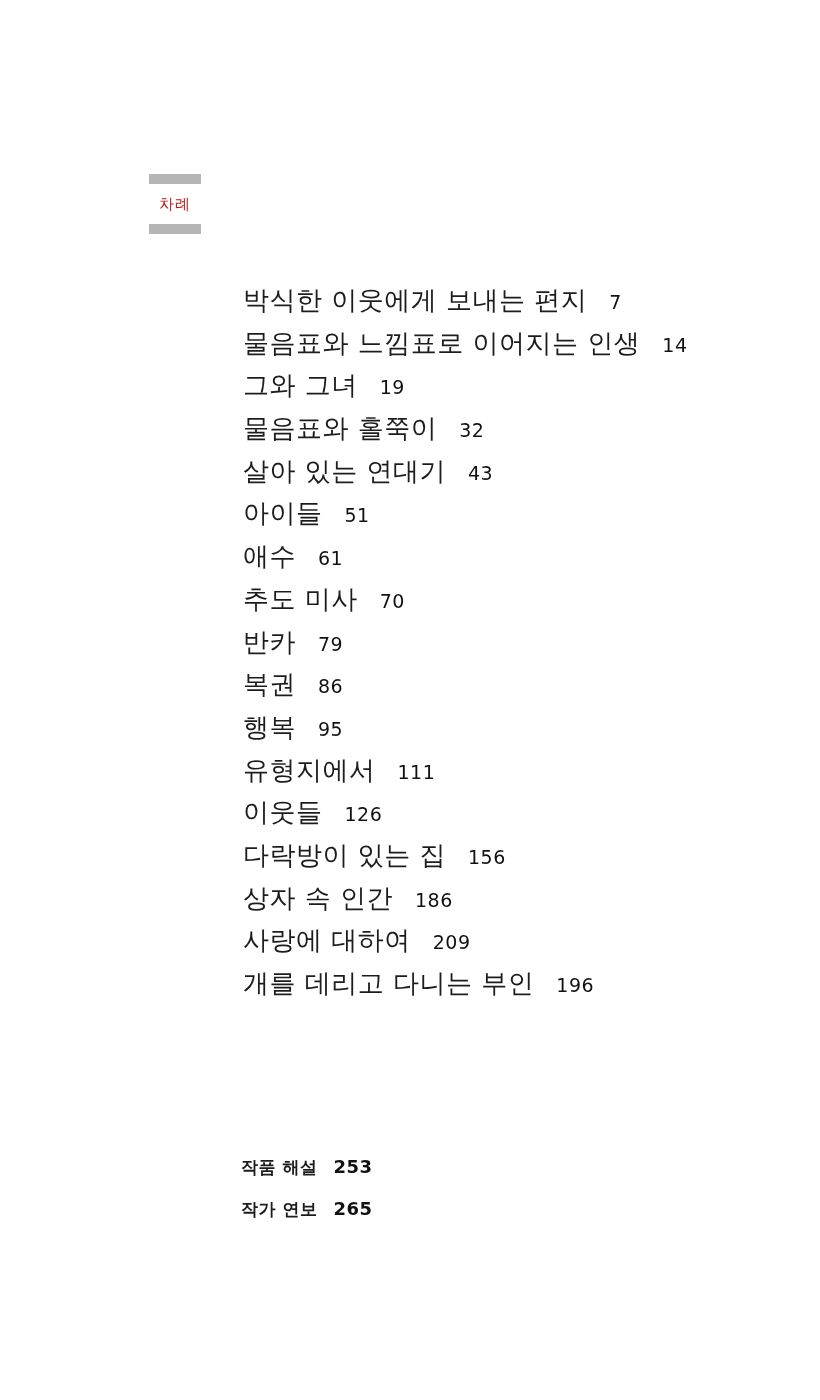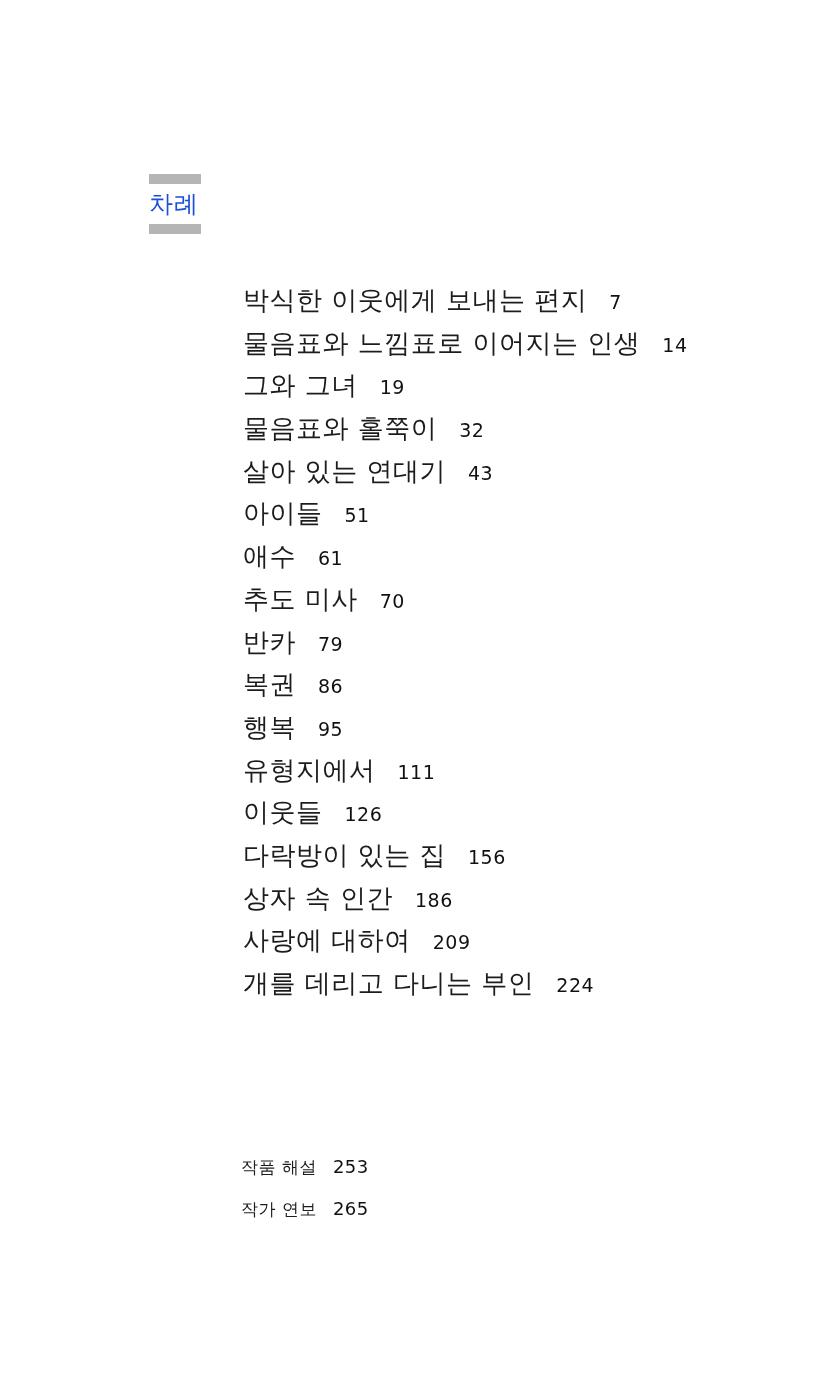--- a/index.html
+++ b/index.html
@@ -6,39 +6,39 @@
     body {
       width: 820px; height: 1400px; position: relative; overflow: hidden;
       font-family: "DejaVu Serif", "Liberation Serif", serif;
       color: #1c1c1c;
     }
     .toc-label {
       position: absolute; left: 149px; top: 174px; width: 52px;
     }
     .toc-label .bar { height: 10px; background: #b5b5b5; }
     .toc-label .text {
-      font-size: 24px; line-height: 40px; height: 40px; text-align: left;
-      letter-spacing: 1px; color: #1d4ed8;
+      font-size: 15px; line-height: 40px; height: 40px; text-align: center;
+      letter-spacing: 1px; color: #b91c1c;
     }
     .entries {
       position: absolute; left: 243px; top: 279px;
     }
     .entry {
       height: 42.7px; line-height: 42.7px; white-space: nowrap;
       font-size: 26px; letter-spacing: 0.5px;
     }
     .entry .page {
       font-family: "DejaVu Sans", "Liberation Sans", sans-serif;
       font-size: 19px; margin-left: 22px; color: #111;
     }
     .back {
       position: absolute; left: 241px; top: 1146px;
     }
     .back .entry {
-      font-size: 17px; height: 42px; line-height: 42px;
+      font-size: 17px; height: 42px; line-height: 42px; font-weight: bold;
     }
     .back .entry .page { font-size: 18px; margin-left: 16px; }
   </style>
 </head>
 <body>
 
 <div class="toc-label">
   <div class="bar"></div>
   <div class="text">차례</div>
   <div class="bar"></div>
@@ -54,19 +54,19 @@
   <div class="entry"><span>애수</span><span class="page">61</span></div>
   <div class="entry"><span>추도 미사</span><span class="page">70</span></div>
   <div class="entry"><span>반카</span><span class="page">79</span></div>
   <div class="entry"><span>복권</span><span class="page">86</span></div>
   <div class="entry"><span>행복</span><span class="page">95</span></div>
   <div class="entry"><span>유형지에서</span><span class="page">111</span></div>
   <div class="entry"><span>이웃들</span><span class="page">126</span></div>
   <div class="entry"><span>다락방이 있는 집</span><span class="page">156</span></div>
   <div class="entry"><span>상자 속 인간</span><span class="page">186</span></div>
   <div class="entry"><span>사랑에 대하여</span><span class="page">209</span></div>
-  <div class="entry"><span>개를 데리고 다니는 부인</span><span class="page">224</span></div>
+  <div class="entry"><span>개를 데리고 다니는 부인</span><span class="page">196</span></div>
 </div>
 
 <div class="back">
   <div class="entry"><span>작품 해설</span><span class="page">253</span></div>
   <div class="entry"><span>작가 연보</span><span class="page">265</span></div>
 </div>
 
 </body></html>

